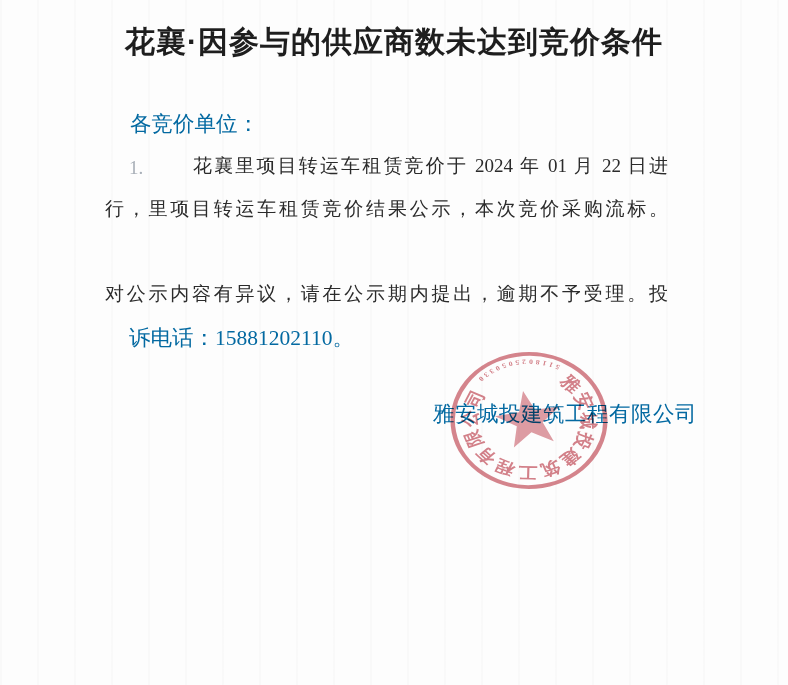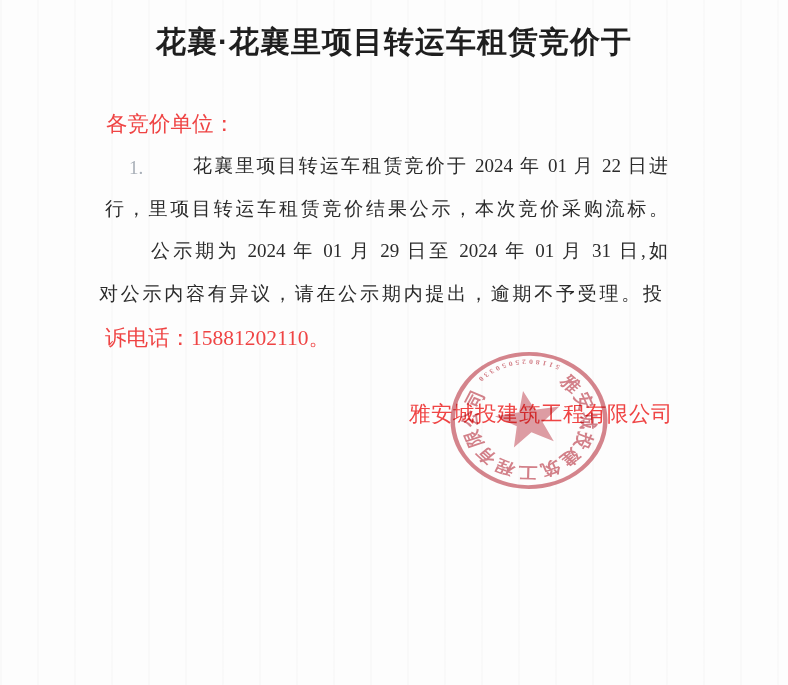--- a/index.html
+++ b/index.html
@@ -21,39 +21,40 @@
     text-align:center;
     font-family:"Liberation Sans", sans-serif;
     font-weight:bold;
     font-size:30px;
     letter-spacing:1px;
     color:#1e1e1e;
   }
   .bodytext{
     position:absolute;
     font-size:21.5px;
-    color:#ef4444;
+    color:#0369a1;
     white-space:nowrap;
+    margin-left:24px;
   }
   .jline{
     position:absolute;
     font-size:19px;
     color:#2b2b2b;
     text-align:justify;
     text-align-last:justify;
   }
   .salutation{left:106px;top:109px;}
   .list-marker{
     position:absolute;left:129px;top:157px;
     font-size:19px;color:#9aa2ac;opacity:.85;
   }
   .line-0{left:193px;top:153px;width:475px;}
   .line-1{left:105px;top:196px;width:563px;}
   .line-2{left:151px;top:238px;width:517px;}
-  .line-3{left:99px;top:281px;width:563px;}
+  .line-3{left:105px;top:281px;width:563px;}
   .line-4{position:absolute;left:105px;top:323px;text-align:right;}
   .sig-company{left:409px;top:399px;letter-spacing:0.5px;}
   .sig-date{left:432px;top:487px;letter-spacing:1px;}
   .seal-wrap{
     position:absolute;left:447px;top:349px;
     width:164px;height:143px;
     mix-blend-mode:multiply;
     opacity:0.85;
     pointer-events:none;
   }
@@ -62,29 +63,28 @@
     font-family:"Liberation Serif", serif;
     font-weight:bold;
   }
 </style>
 </head>
 <body>
 
 <div class="page">
   <div class="scan-streaks"></div>
 
-  <div class="doc-title">花襄·花襄里项目转运车租赁竞价于</div>
+  <div class="doc-title">花襄·因参与的供应商数未达到竞价条件</div>
 
   <div class="bodytext salutation">各竞价单位：</div>
 
   <div class="list-marker">1.</div>
 
   <div class="jline line-0">花襄里项目转运车租赁竞价于 2024 年 01 月 22 日进</div>
   <div class="jline line-1">行，里项目转运车租赁竞价结果公示，本次竞价采购流标。</div>
-  <div class="jline line-2">公示期为 2024 年 01 月 29 日至 2024 年 01 月 31 日,如</div>
   <div class="jline line-3">对公示内容有异议，请在公示期内提出，逾期不予受理。投</div>
   <div class="bodytext line-4">诉电话：15881202110。</div>
 
   <div class="bodytext sig-company">雅安城投建筑工程有限公司</div>
 
   <div class="seal-wrap">
     <svg viewBox="0 0 200 200" preserveAspectRatio="none">
 
       <g id="seal-rotated" transform="rotate(170 100 100)">
         <circle cx="100" cy="100" r="93" fill="none" stroke-width="5.5" opacity="0.82" stroke="#c4505c"></circle>

